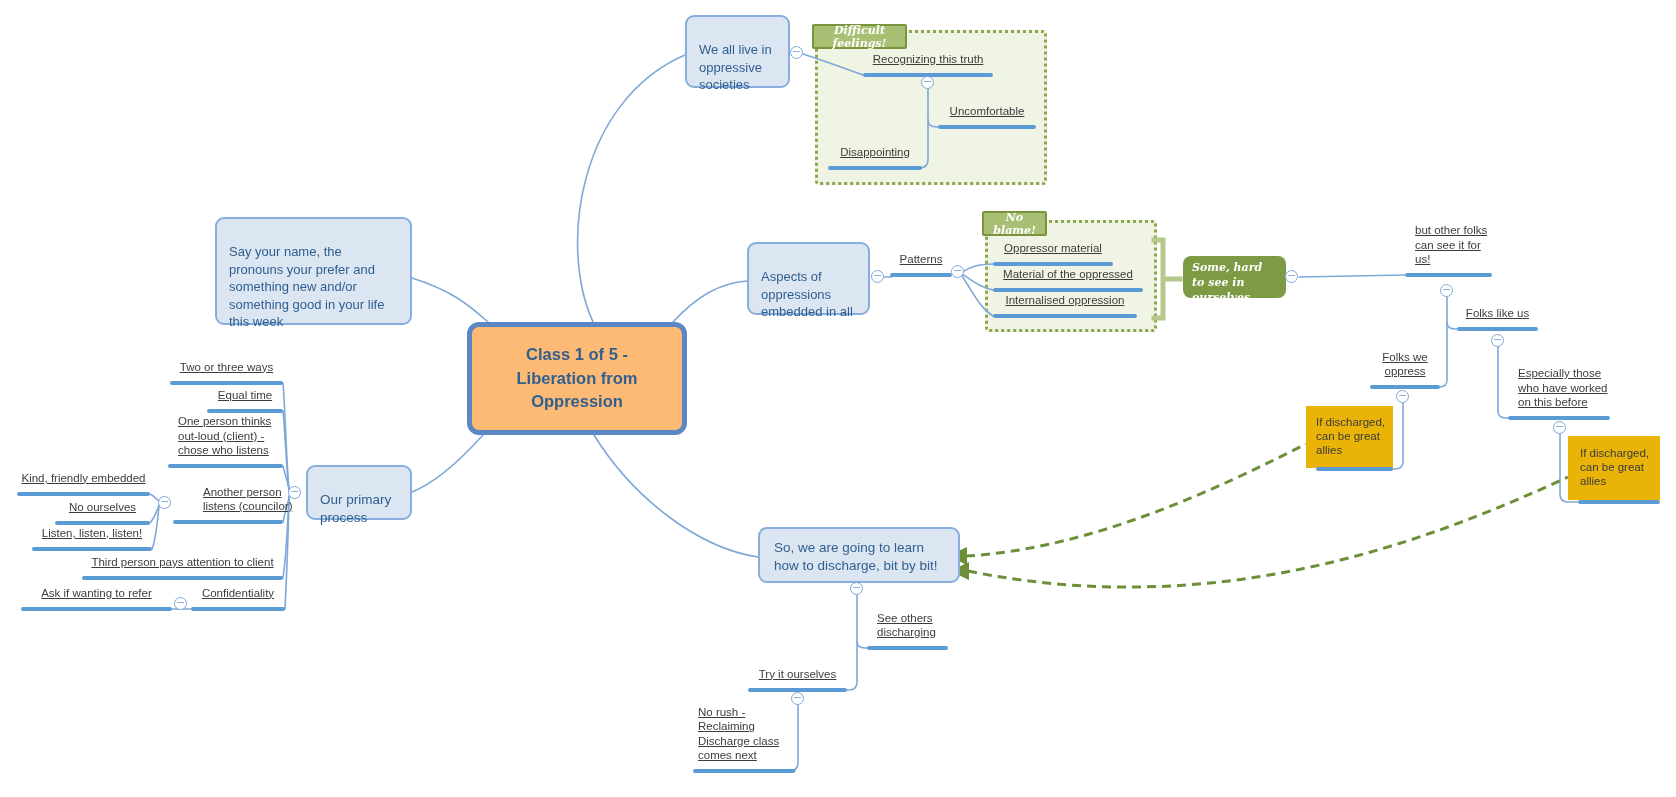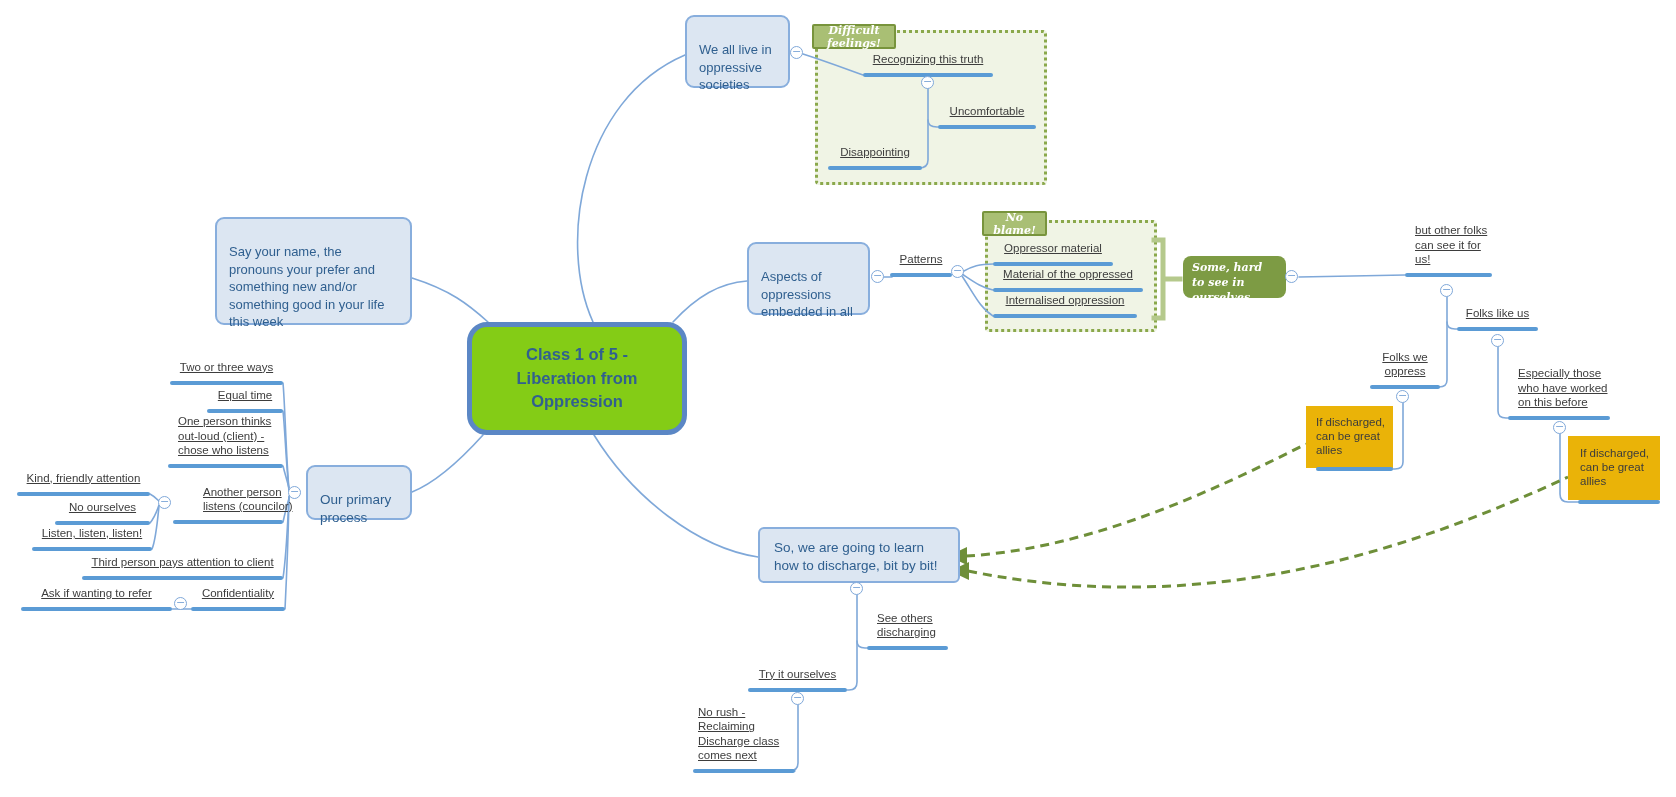--- a/index.html
+++ b/index.html
@@ -12,21 +12,21 @@
   svg.wires{position:absolute;left:0;top:0;z-index:2;}
   .node,.lnode,.gtag,.gbox,.hl{z-index:3;}
   .minus{z-index:5;}
 
   
   .node{
     position:absolute;background:#dce6f2;border:2px solid #88aedd;border-radius:9px;
     box-sizing:border-box;color:#2f5f8f;font-size:13px;line-height:1.35;padding:24px 12px;
   }
   .node.central{
-    background:#84cc16;border:5px solid #5b87c5;border-radius:20px;
+    background:#fdba74;border:5px solid #5b87c5;border-radius:12px;
     display:flex;align-items:center;justify-content:center;text-align:center;
     font-weight:bold;font-size:16.5px;color:#31608f;line-height:1.45;
   }
   .node.central .ctext{width:150px;}
 
   
   .lnode{position:absolute;}
   .lnode .bar{position:absolute;left:0;top:0;width:100%;height:4px;border-radius:2px;background:#5b9bd5;}
   .lnode .ltext{
     position:absolute;bottom:7px;left:0;width:100%;font-size:11.5px;color:#3d3d3d;line-height:1.24;
@@ -123,25 +123,25 @@
 </div>
 
 <div class="node" style="left:747px;top:242px;width:123px;height:73px;">
   <div>Aspects of oppressions embedded in all</div>
 </div>
 
 <div class="node" style="left:306px;top:465px;width:106px;height:55px;font-size:13.5px;">
   <div>Our primary process</div>
 </div>
 
-<div class="node" style="left:758px;top:527px;width:202px;height:56px;padding:10px 14px;font-size:13.5px;border-radius:6px;">
+<div class="node" style="left:758px;top:527px;width:202px;height:56px;padding:10px 14px;font-size:13.5px;">
   <div>So, we are going to learn how to discharge, bit by bit!</div>
 </div>
 
-<div class="gtag" style="left:812px;top:24px;width:84px;height:25px;">
+<div class="gtag" style="left:812px;top:24px;width:95px;height:25px;">
   <span>Difficult feelings!</span>
 </div>
 <div class="gtag" style="left:982px;top:211px;width:65px;height:25px;">
   <span>No blame!</span>
 </div>
 
 <div class="gbox" style="left:1183px;top:256px;width:103px;height:42px;">
   <div>Some, hard to see in ourselves</div>
 </div>
 
@@ -163,21 +163,21 @@
 <div class="lnode ta-l" style="left:168px;top:464px;width:115px;">
   <div class="bar"></div>
   <div class="ltext wrap" style="left:10px;width:104px;">One person thinks out-loud (client) - chose who listens</div>
 </div>
 <div class="lnode ta-l" style="left:173px;top:520px;width:110px;">
   <div class="bar"></div>
   <div class="ltext wrap" style="left:12px;width:96px;margin-left:18px;">Another person listens (councilor)</div>
 </div>
 <div class="lnode ta-c" style="left:17px;top:492px;width:133px;">
   <div class="bar"></div>
-  <div class="ltext">Kind, friendly attention</div>
+  <div class="ltext">Kind, friendly embedded</div>
 </div>
 <div class="lnode ta-c" style="left:55px;top:521px;width:95px;">
   <div class="bar"></div>
   <div class="ltext">No ourselves</div>
 </div>
 <div class="lnode ta-c" style="left:32px;top:547px;width:120px;">
   <div class="bar"></div>
   <div class="ltext">Listen, listen, listen!</div>
 </div>
 <div class="lnode ta-c" style="left:82px;top:576px;width:201px;">

